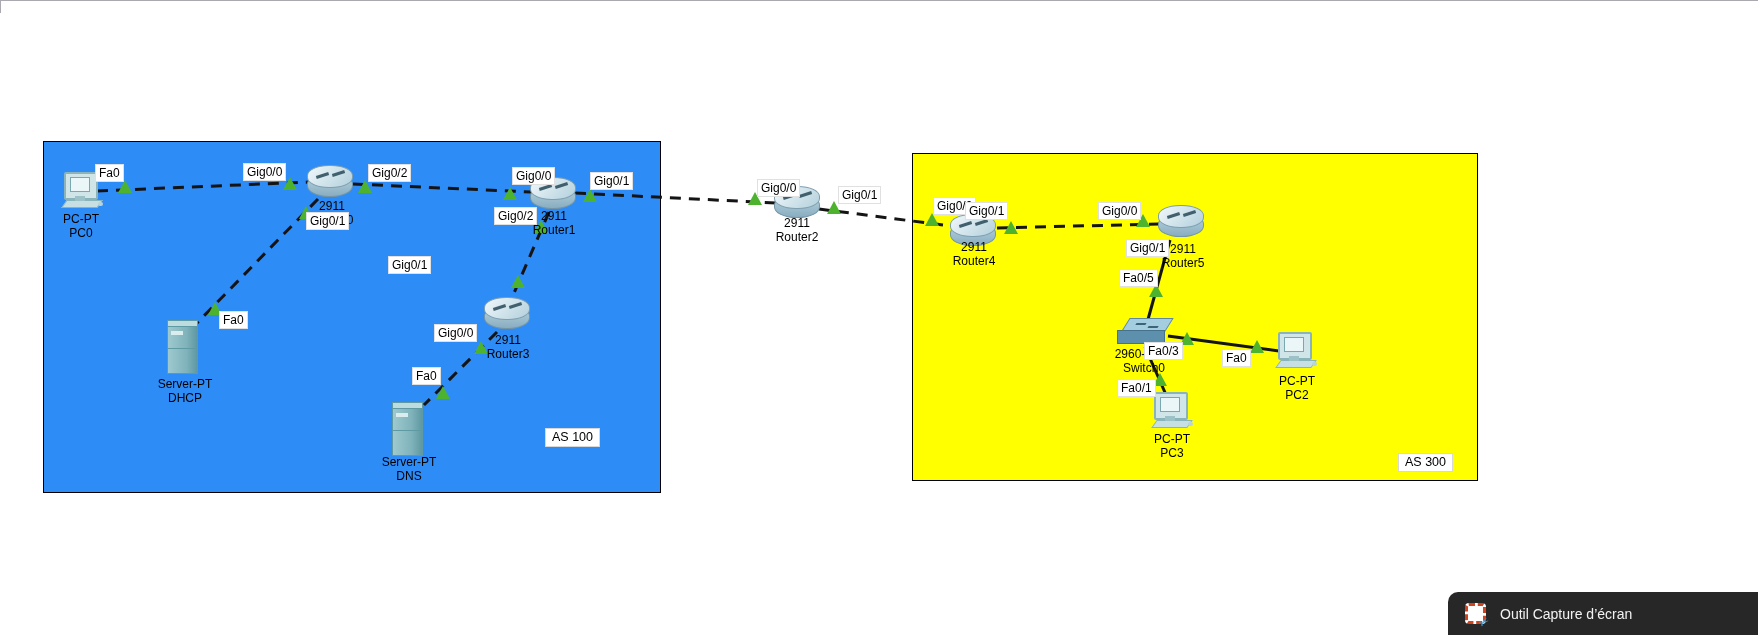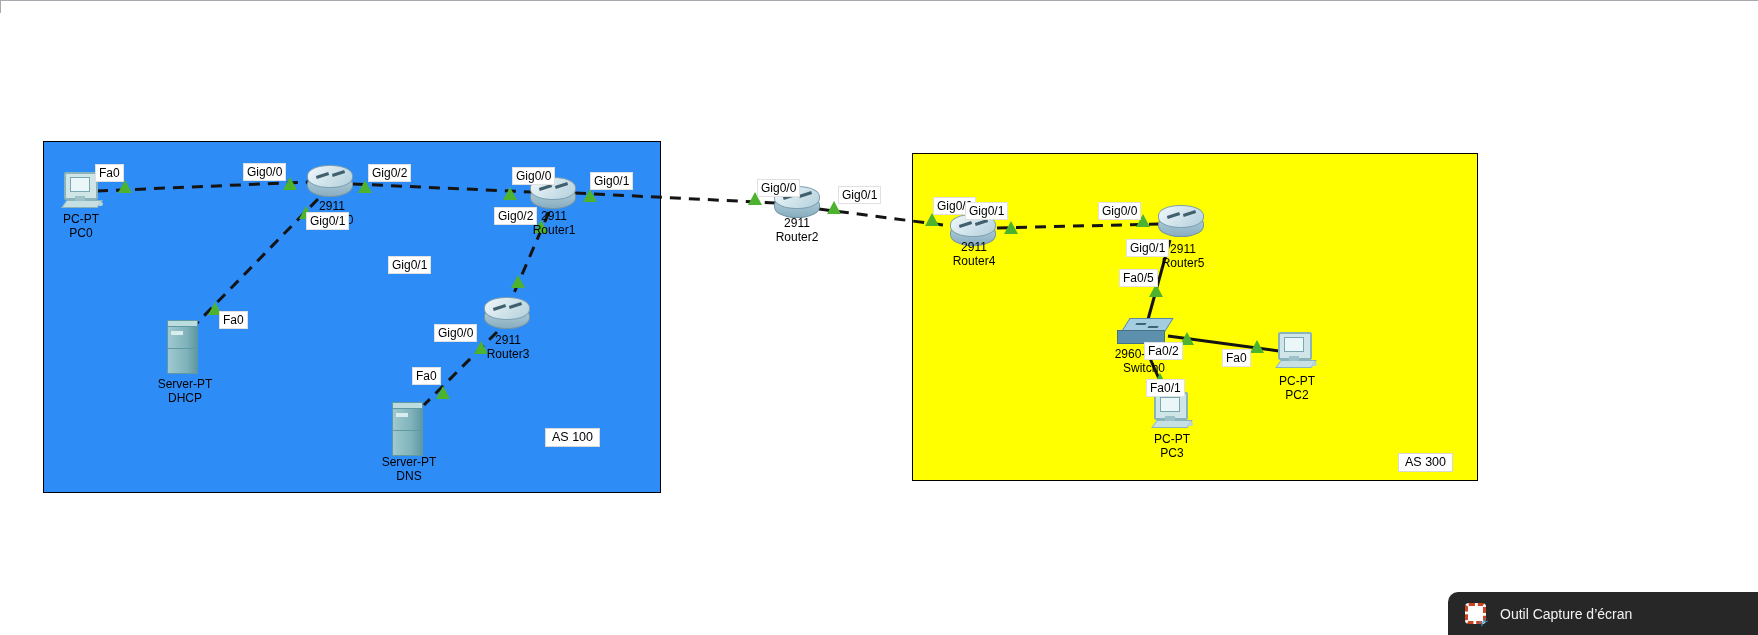--- a/index.html
+++ b/index.html
@@ -222,22 +222,22 @@
       <div class="port-label" style="left: 388px; top: 256px;">Gig0/1</div>
       <div class="port-label" style="left: 434px; top: 324px;">Gig0/0</div>
       <div class="port-label" style="left: 412px; top: 367px;">Fa0</div>
       <div class="port-label" style="left: 757px; top: 179px;">Gig0/0</div>
       <div class="port-label" style="left: 838px; top: 186px;">Gig0/1</div>
       <div class="port-label" style="left: 933px; top: 197px;">Gig0/0</div>
       <div class="port-label" style="left: 965px; top: 202px;">Gig0/1</div>
       <div class="port-label" style="left: 1098px; top: 202px;">Gig0/0</div>
       <div class="port-label" style="left: 1126px; top: 239px;">Gig0/1</div>
       <div class="port-label" style="left: 1119px; top: 269px;">Fa0/5</div>
-      <div class="port-label" style="left: 1144px; top: 342px;">Fa0/2</div>
-      <div class="port-label" style="left: 1146px; top: 379px;">Fa0/1</div>
+      <div class="port-label" style="left: 1144px; top: 342px;">Fa0/3</div>
+      <div class="port-label" style="left: 1117px; top: 379px;">Fa0/1</div>
       <div class="port-label" style="left: 1222px; top: 349px;">Fa0</div>
     </div>
 
   <div class="zone-label" style="left: 545px; top: 428px;">AS 100</div>
   <div class="zone-label" style="left: 1398px; top: 453px;">AS 300</div>
 
   <div class="task-panel">
     <div class="snip-icon">
       <div class="snip-frame"></div>
       <div class="snip-scissors">✂</div>

